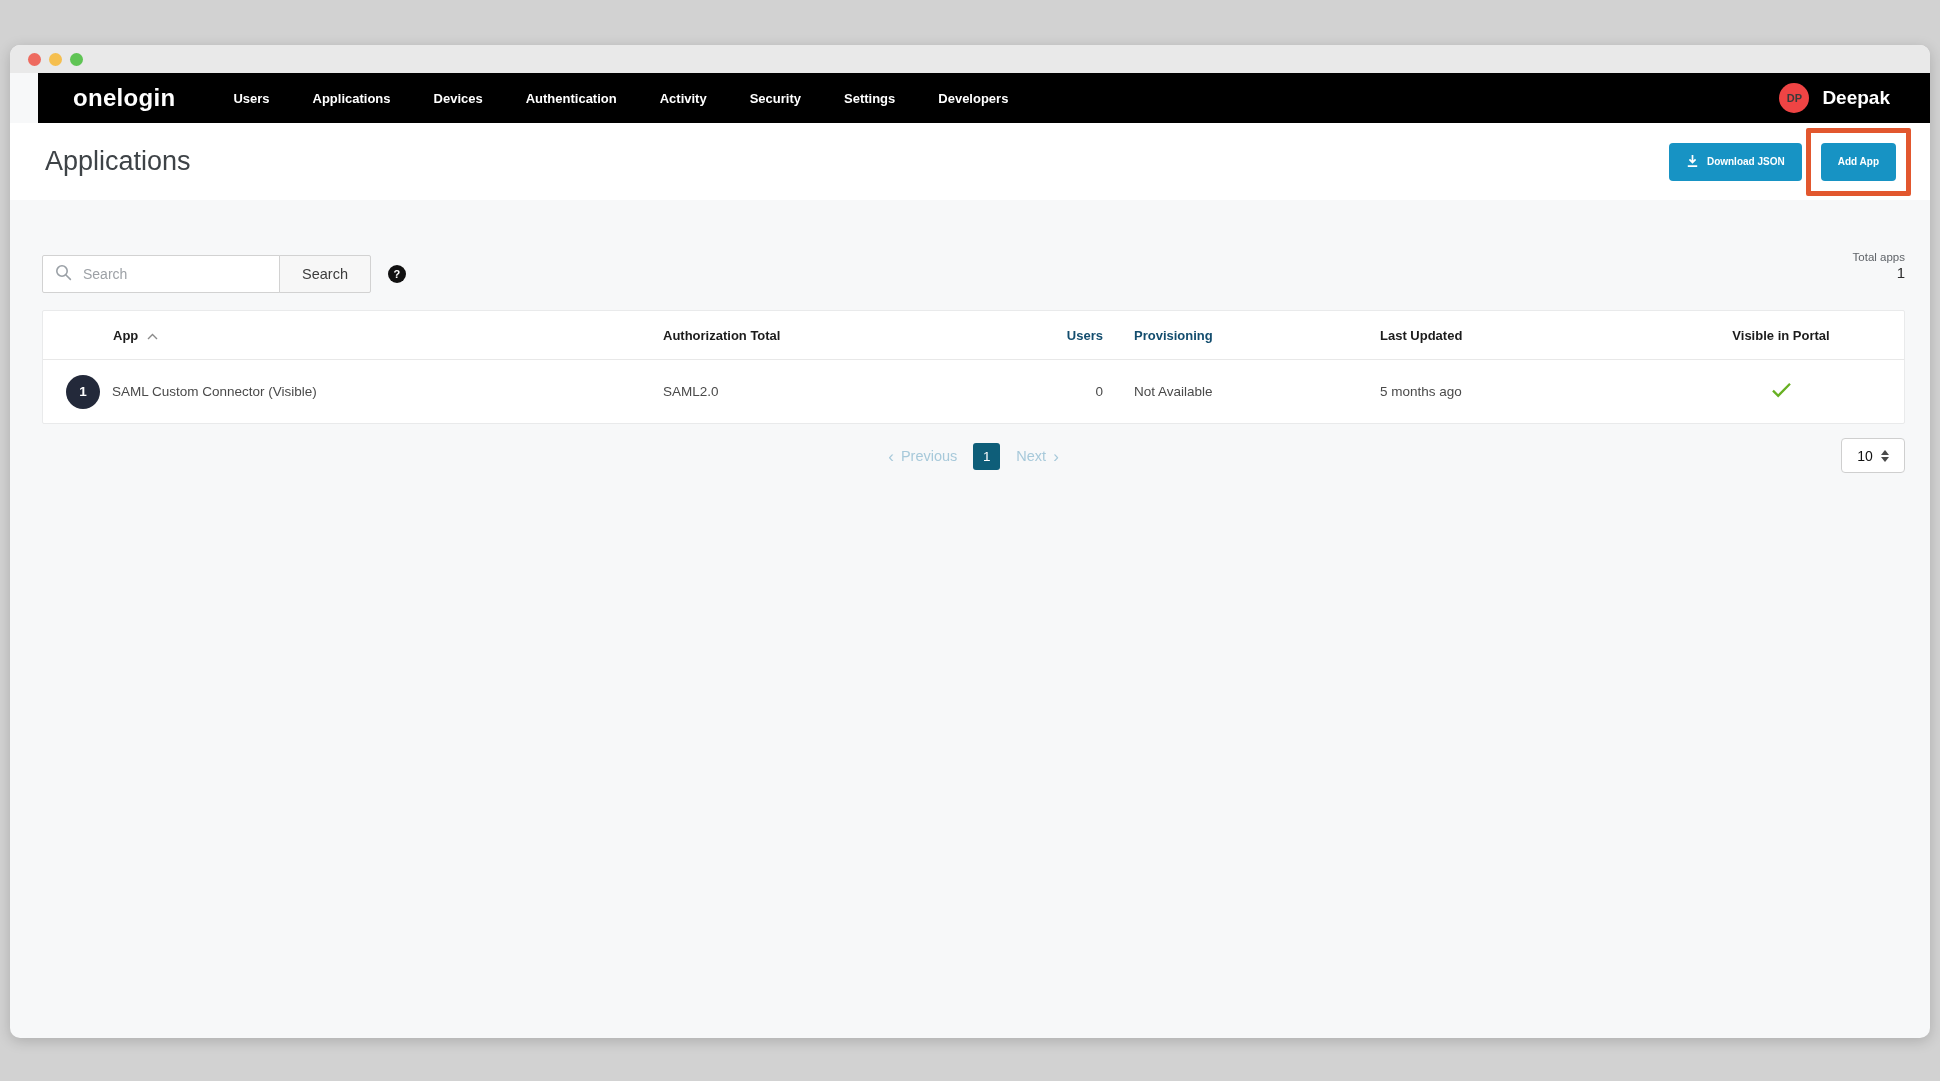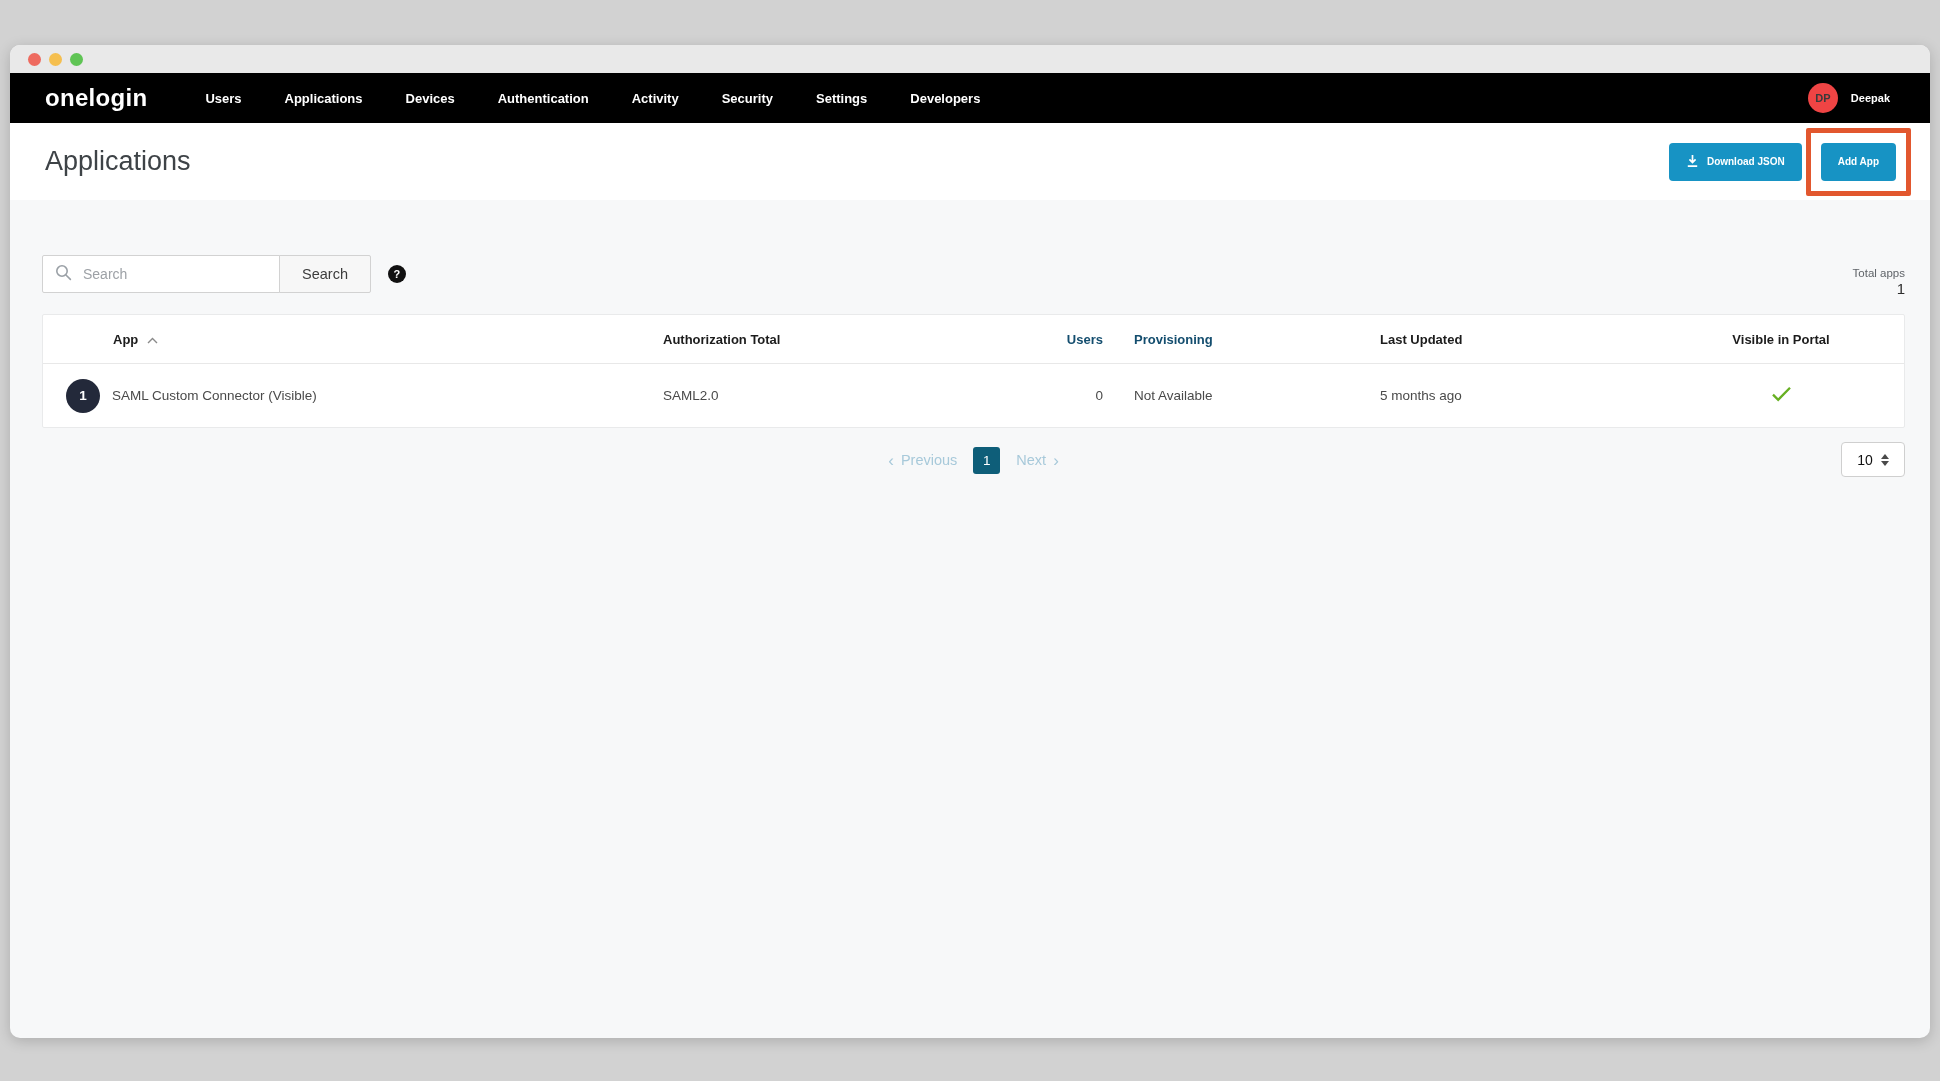--- a/index.html
+++ b/index.html
@@ -15,28 +15,28 @@
     border-radius:10px; overflow:hidden; background:#f7f8f9;
     box-shadow:0 3px 14px rgba(0,0,0,.18);
   }
   
   .titlebar{ height:28px; background:#e9e9e9; display:flex; align-items:center; padding-left:18px; gap:8px; }
   .light{ width:13px; height:13px; border-radius:50%; display:inline-block; }
   .light.red{ background:#ee6a5f; }
   .light.yellow{ background:#f5bf4f; }
   .light.green{ background:#5fc454; }
   
-  .nav{ height:50px; background:#000; display:flex; align-items:center; padding:0 40px 0 35px; color:#fff; }
+  .nav{ height:50px; background:#000; display:flex; align-items:center; padding:0 40px 0 35px; color:#fff;margin-left:28px; }
   .logo{ font-size:24px; font-weight:700; letter-spacing:.3px; cursor:pointer; }
   .nav-items{ display:flex; margin-left:58px; gap:43px; }
   .nav-items a{ color:#fff; font-size:13px; font-weight:700; text-decoration:none; cursor:pointer; white-space:nowrap; }
   .nav-right{ margin-left:auto; display:flex; align-items:center; gap:13px; }
   .avatar{ width:30px; height:30px; border-radius:50%; background:#ef4444; color:#3a3a3a;
            font-size:11px; font-weight:700; display:flex; align-items:center; justify-content:center; cursor:pointer; }
-  .username{ font-size:11px; font-weight:700; cursor:pointer;text-align:center; }
+  .username{ font-size:19px; font-weight:700; cursor:pointer;text-align:center; }
   
   .page-header{ height:77px; background:#fff; display:flex; align-items:center; padding:0 19px 0 35px; }
   .page-title{ font-size:27px; font-weight:400; color:#3e4347; }
   .header-actions{ margin-left:auto; display:flex; align-items:center; }
   .btn{
     background:#1793c4; color:#fff; border:none; border-radius:4px;
     height:38px; padding:0 17px; font-size:10px; font-weight:700;
     font-family:inherit; display:flex; align-items:center; gap:8px; cursor:pointer; white-space:nowrap;
   }
   .add-highlight{ border:5px solid #e2572e; padding:10px; margin-left:4px; border-radius:2px; }
@@ -54,21 +54,21 @@
   .search-btn{
     height:38px; padding:0 22px; background:#f7f7f7; border:1px solid #d2d2d2; margin-left:-1px;
     border-radius:0 2px 2px 0; font-size:14.5px; color:#3c3c3c; font-family:inherit; cursor:pointer;
   }
   .help{
     width:18px; height:18px; border-radius:50%; background:#111; color:#fff;
     font-size:11px; font-weight:700; display:flex; align-items:center; justify-content:center;
     margin-left:17px; cursor:pointer;
   }
   .total-apps{ margin-left:auto; text-align:right; margin-top:-4px; }
-  .total-apps .ta-label{ font-size:11.5px; color:#5f6368;margin-top:16px; }
+  .total-apps .ta-label{ font-size:11.5px; color:#5f6368; }
   .total-apps .ta-count{ font-size:15px; color:#2d2d2d; font-weight:500; margin-top:1px; }
   
   .table-card{ margin:17px 25px 0 32px; background:#fff; border:1px solid #e9eaeb; border-radius:2px; }
   .trow{ display:grid; grid-template-columns:620px 387px 65px 253px 290px auto; align-items:center; }
   .thead{ height:48px; font-size:13px; font-weight:700; color:#1c1c1c; }
   .tbody{ height:64px; border-top:1px solid #e8e8e8; font-size:13.5px; color:#4a4a4a; cursor:pointer; }
   .cell-app-h{ padding-left:70px; display:flex; align-items:center; gap:9px; }
   .cell-app-h .hlabel{ cursor:pointer; }
   .cell-users{ text-align:right; padding-right:12px; }
   .cell-prov{ padding-left:19px; }

